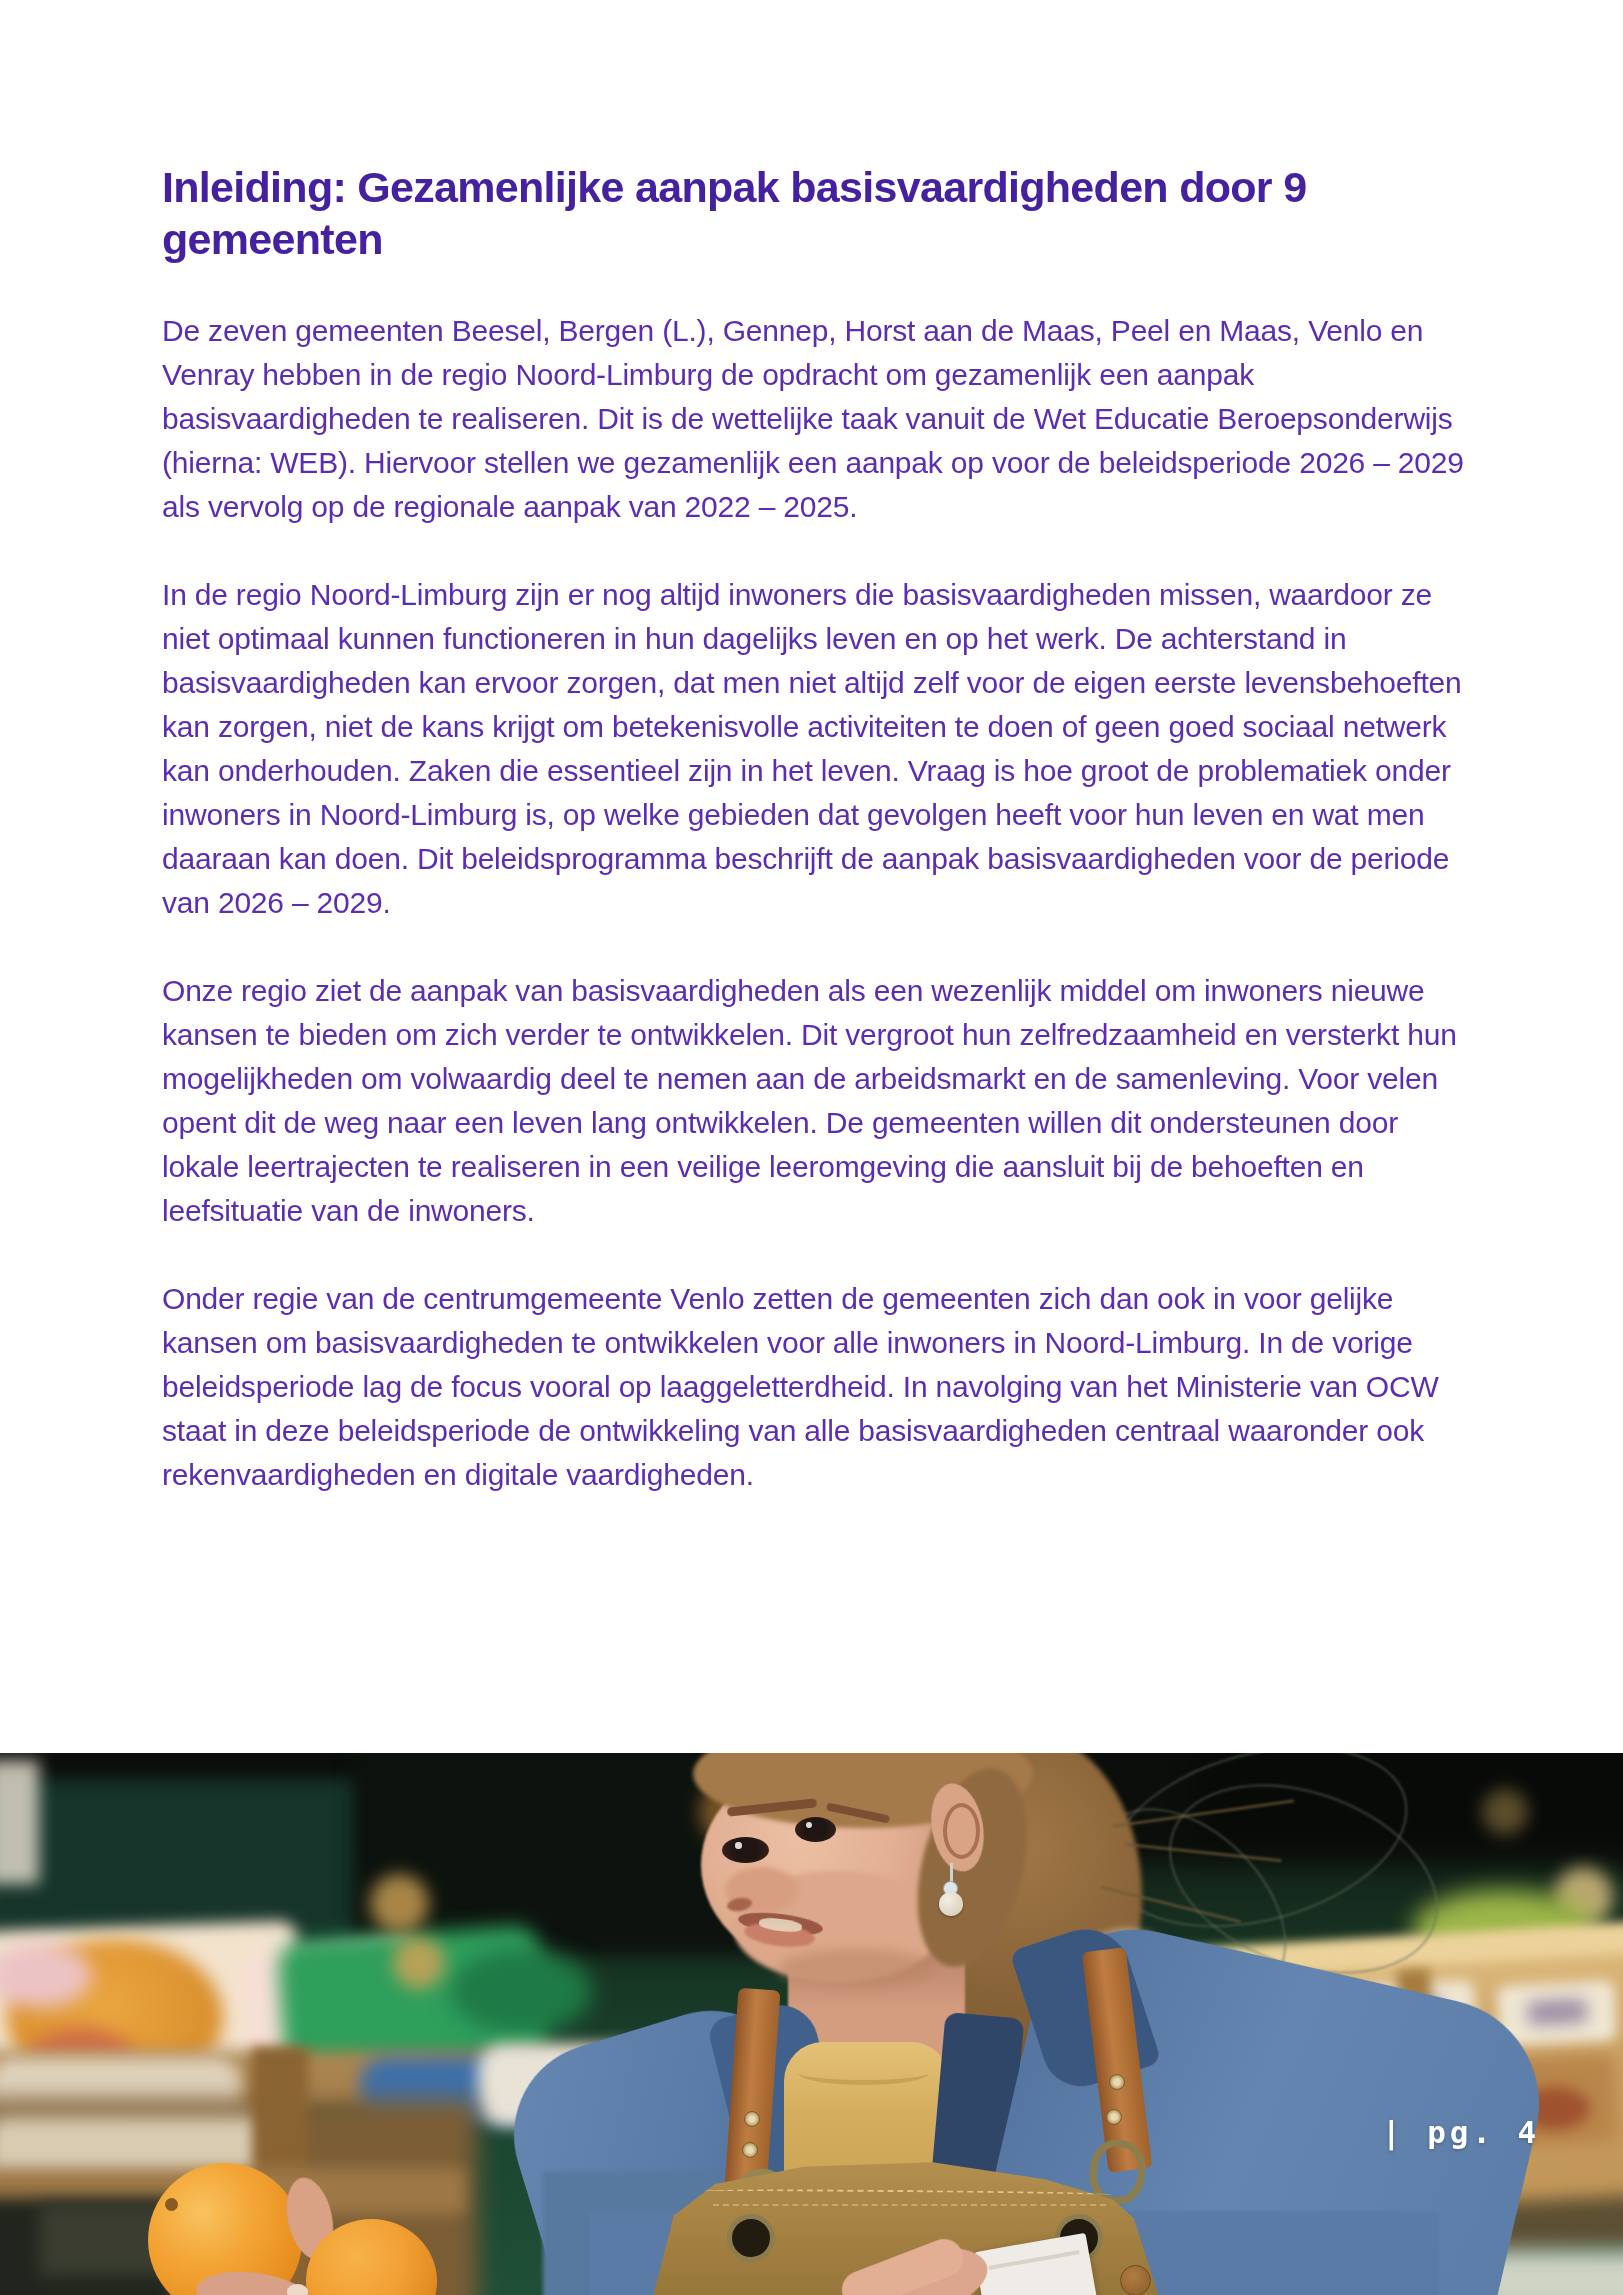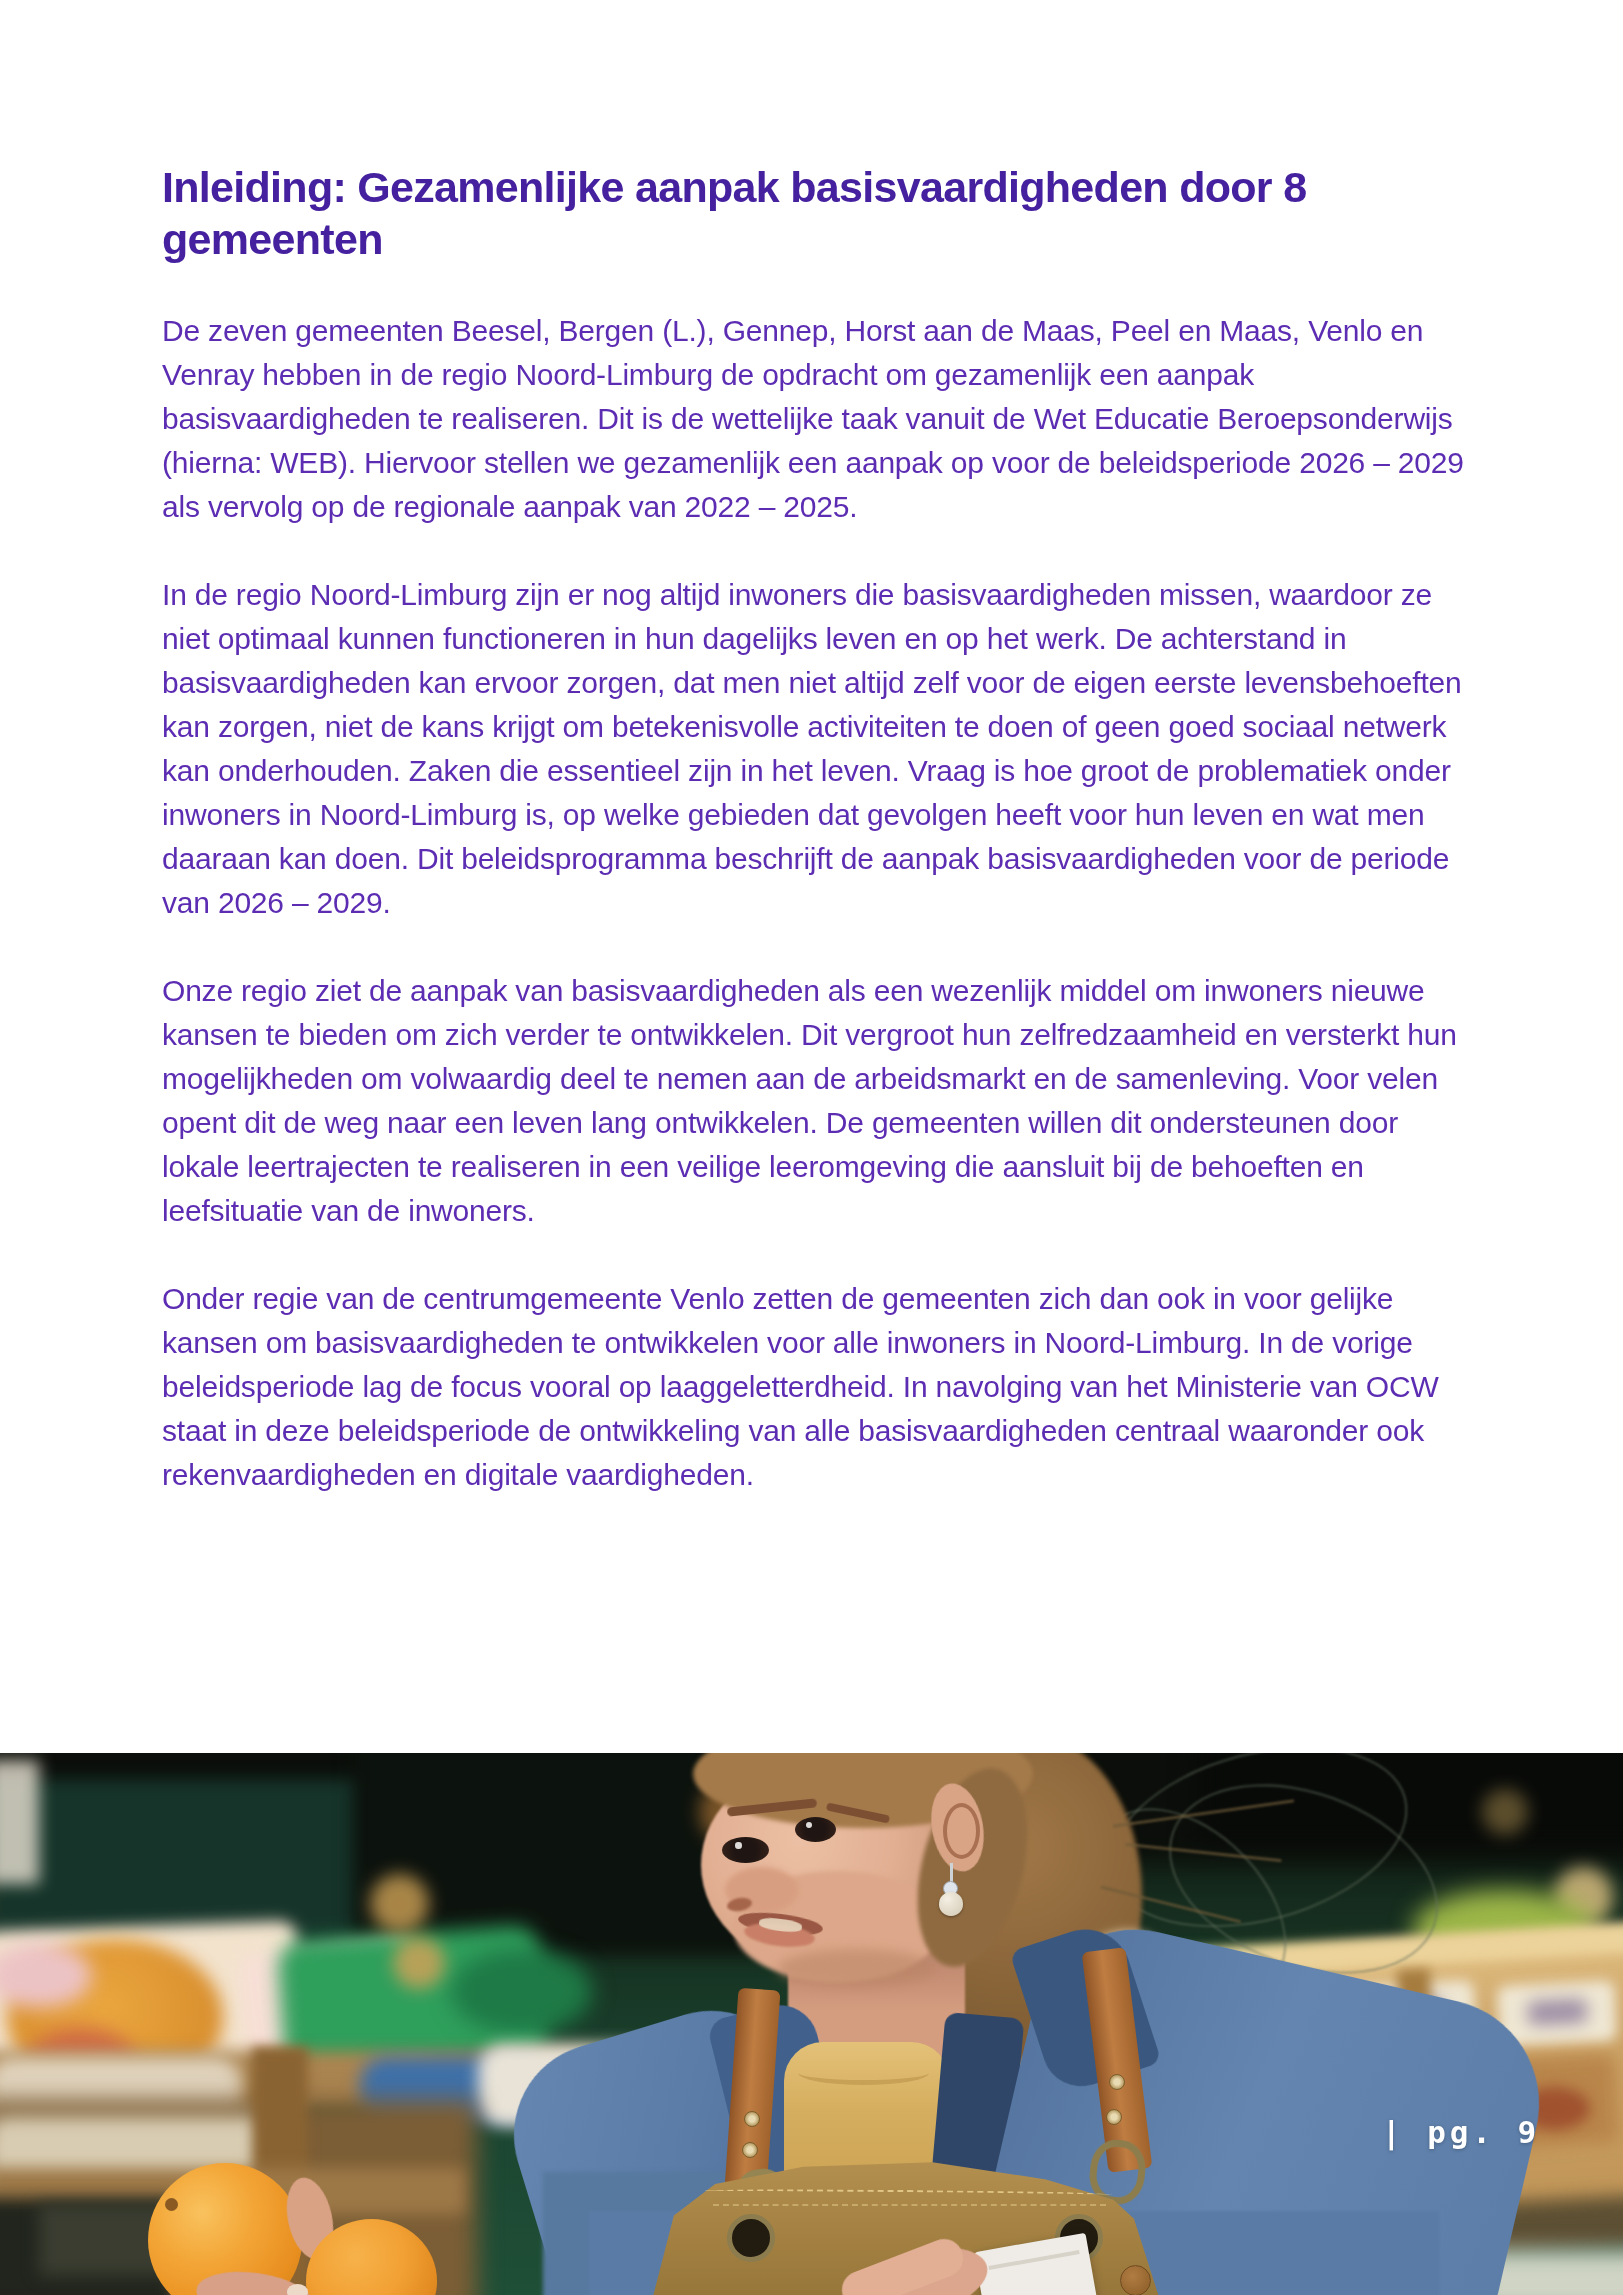--- a/index.html
+++ b/index.html
@@ -145,21 +145,21 @@
 
   .pg-label{left:1382px;top:361px;font-family:"DejaVu Sans Mono",monospace;font-weight:700;
             font-size:31px;letter-spacing:3.9px;color:#ffffff;text-shadow:0 0.7px 3.9px rgba(0,0,0,.25);white-space:nowrap;}
 </style>
 </head>
 <body>
 
 <div class="page">
 
   <main class="content">
-    <h1 class="doc-title">Inleiding: Gezamenlijke aanpak basisvaardigheden door 8 gemeenten</h1>
+    <h1 class="doc-title">Inleiding: Gezamenlijke aanpak basisvaardigheden door 9 gemeenten</h1>
     <p class="doc-par">De zeven gemeenten Beesel, Bergen (L.), Gennep, Horst aan de Maas, Peel en Maas, Venlo en Venray hebben in de regio Noord-Limburg de opdracht om gezamenlijk een aanpak basisvaardigheden te realiseren. Dit is de wettelijke taak vanuit de Wet Educatie Beroepsonderwijs (hierna: WEB). Hiervoor stellen we gezamenlijk een aanpak op voor de beleidsperiode 2026 – 2029 als vervolg op de regionale aanpak van 2022 – 2025.</p>
     <p class="doc-par">In de regio Noord-Limburg zijn er nog altijd inwoners die basisvaardigheden missen, waardoor ze niet optimaal kunnen functioneren in hun dagelijks leven en op het werk. De achterstand in basisvaardigheden kan ervoor zorgen, dat men niet altijd zelf voor de eigen eerste levensbehoeften kan zorgen, niet de kans krijgt om betekenisvolle activiteiten te doen of geen goed sociaal netwerk kan onderhouden. Zaken die essentieel zijn in het leven. Vraag is hoe groot de problematiek onder inwoners in Noord-Limburg is, op welke gebieden dat gevolgen heeft voor hun leven en wat men daaraan kan doen. Dit beleidsprogramma beschrijft de aanpak basisvaardigheden voor de periode van 2026 – 2029.</p>
     <p class="doc-par">Onze regio ziet de aanpak van basisvaardigheden als een wezenlijk middel om inwoners nieuwe kansen te bieden om zich verder te ontwikkelen. Dit vergroot hun zelfredzaamheid en versterkt hun mogelijkheden om volwaardig deel te nemen aan de arbeidsmarkt en de samenleving. Voor velen opent dit de weg naar een leven lang ontwikkelen. De gemeenten willen dit ondersteunen door lokale leertrajecten te realiseren in een veilige leeromgeving die aansluit bij de behoeften en leefsituatie van de inwoners.</p>
     <p class="doc-par">Onder regie van de centrumgemeente Venlo zetten de gemeenten zich dan ook in voor gelijke kansen om basisvaardigheden te ontwikkelen voor alle inwoners in Noord-Limburg. In de vorige beleidsperiode lag de focus vooral op laaggeletterdheid. In navolging van het Ministerie van OCW staat in deze beleidsperiode de ontwikkeling van alle basisvaardigheden centraal waaronder ook rekenvaardigheden en digitale vaardigheden.</p>
   </main>
 
   <figure class="photo" style="margin:0">
 
     <div class="ph-top-dark"></div>
     <div class="ph-top-dark-right"></div>
@@ -276,17 +276,17 @@
     <div class="w-finger"></div>
     <div class="w-button"></div>
 
     <div class="o-1"></div>
     <div class="o-navel"></div>
     <div class="o-thumb"></div>
     <div class="o-2"></div>
     <div class="o-fingers"></div>
     <div class="o-nail"></div>
 
-    <div class="pg-label">| pg. 9</div>
+    <div class="pg-label">| pg. 4</div>
   </figure>
 
 </div>
 
 
 </body></html>

